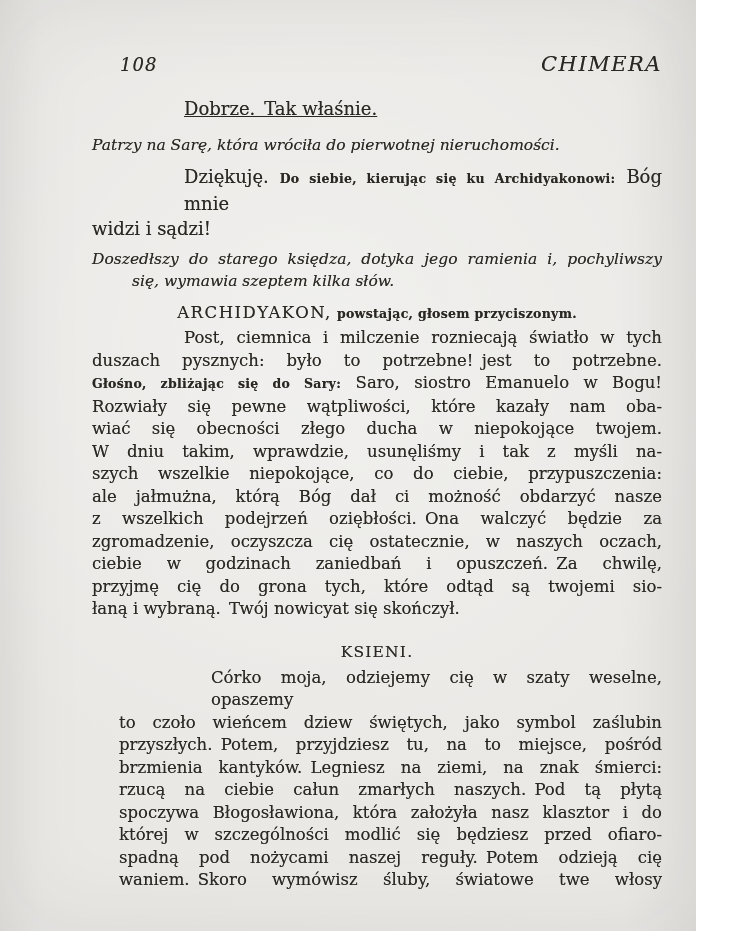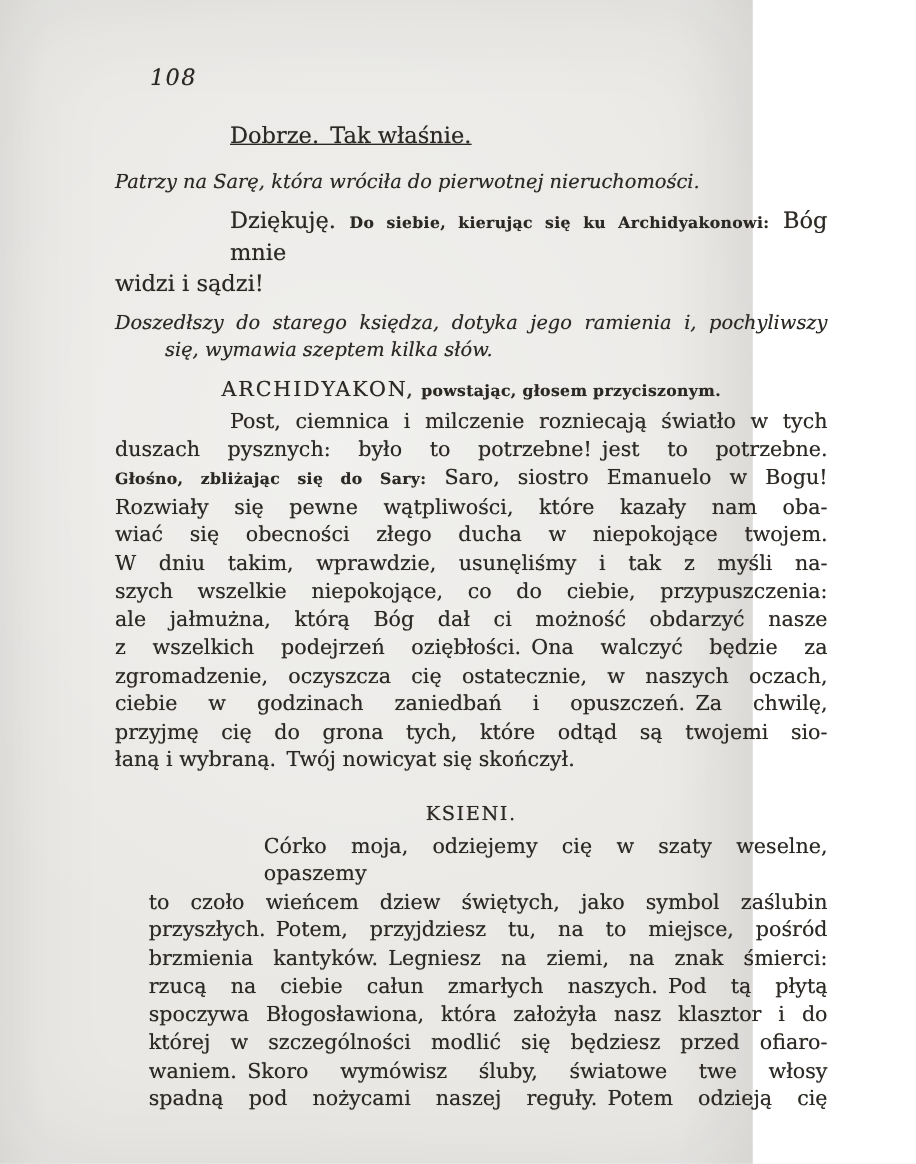--- a/index.html
+++ b/index.html
@@ -1,21 +1,21 @@
 <!DOCTYPE html>
 <html><head>
 <meta charset="utf-8">
 <style>
   html,body { margin:0; padding:0; }
   body {
     width:733px; height:931px; overflow:hidden;
     font-family:"DejaVu Serif", serif;
   }
   .scan-page {
-    position:relative; width:602px; height:931px;
+    position:relative; width:696px; height:931px;
     background:
       radial-gradient(ellipse 120% 90% at 45% 38%, rgba(255,255,255,0.35) 0%, rgba(255,255,255,0) 55%),
       linear-gradient(90deg, #e3e2df 0%, #e9e8e5 6%, #eae9e6 90%, #e2e1de 100%),
       #e8e7e4;
     box-shadow: inset 0 0 90px rgba(60,55,45,0.08);
     color:#2b2823;
   }
   .content {
     position:absolute; left:92px; top:52px; width:570px;
     text-shadow:0 0 0.6px rgba(43,40,35,0.55);
@@ -60,20 +60,21 @@
   .b8 { margin-top:3px;margin-left:27px; }
 </style>
 </head>
 <body>
 
 <div class="scan-page">
   <div class="content">
 
     <div class="running-head">
       <span class="folio">108</span>
+      <span class="journal">CHIMERA</span>
     </div>
 
     <div class="dialogue dialogue-open lline b1">Dobrze. Tak właśnie.</div>
 
     <div class="direction lline b2">Patrzy na Sarę, która wróciła do pierwotnej nieruchomości.</div>
 
     <div class="dialogue b3">
       <div class="jline dialogue-open">
         <span>Dziękuję.</span>
         <span class="aside">Do siebie, kierując się ku Archidyakonowi:</span>
@@ -116,18 +117,18 @@
     </div>
 
     <div class="speech b8">
       <div class="jline first">Córko moja, odziejemy cię w szaty weselne, opaszemy</div>
       <div class="jline">to czoło wieńcem dziew świętych, jako symbol zaślubin</div>
       <div class="jline">przyszłych. Potem, przyjdziesz tu, na to miejsce, pośród</div>
       <div class="jline">brzmienia kantyków. Legniesz na ziemi, na znak śmierci:</div>
       <div class="jline">rzucą na ciebie całun zmarłych naszych. Pod tą płytą</div>
       <div class="jline">spoczywa Błogosławiona, która założyła nasz klasztor i do</div>
       <div class="jline">której w szczególności modlić się będziesz przed ofiaro-</div>
+      <div class="jline">spadną pod nożycami naszej reguły. Potem odzieją cię</div>
       <div class="jline">waniem. Skoro wymówisz śluby, światowe twe włosy</div>
-      <div class="jline">spadną pod nożycami naszej reguły. Potem odzieją cię</div>
     </div>
 
   </div>
 </div>
 
 </body></html>

